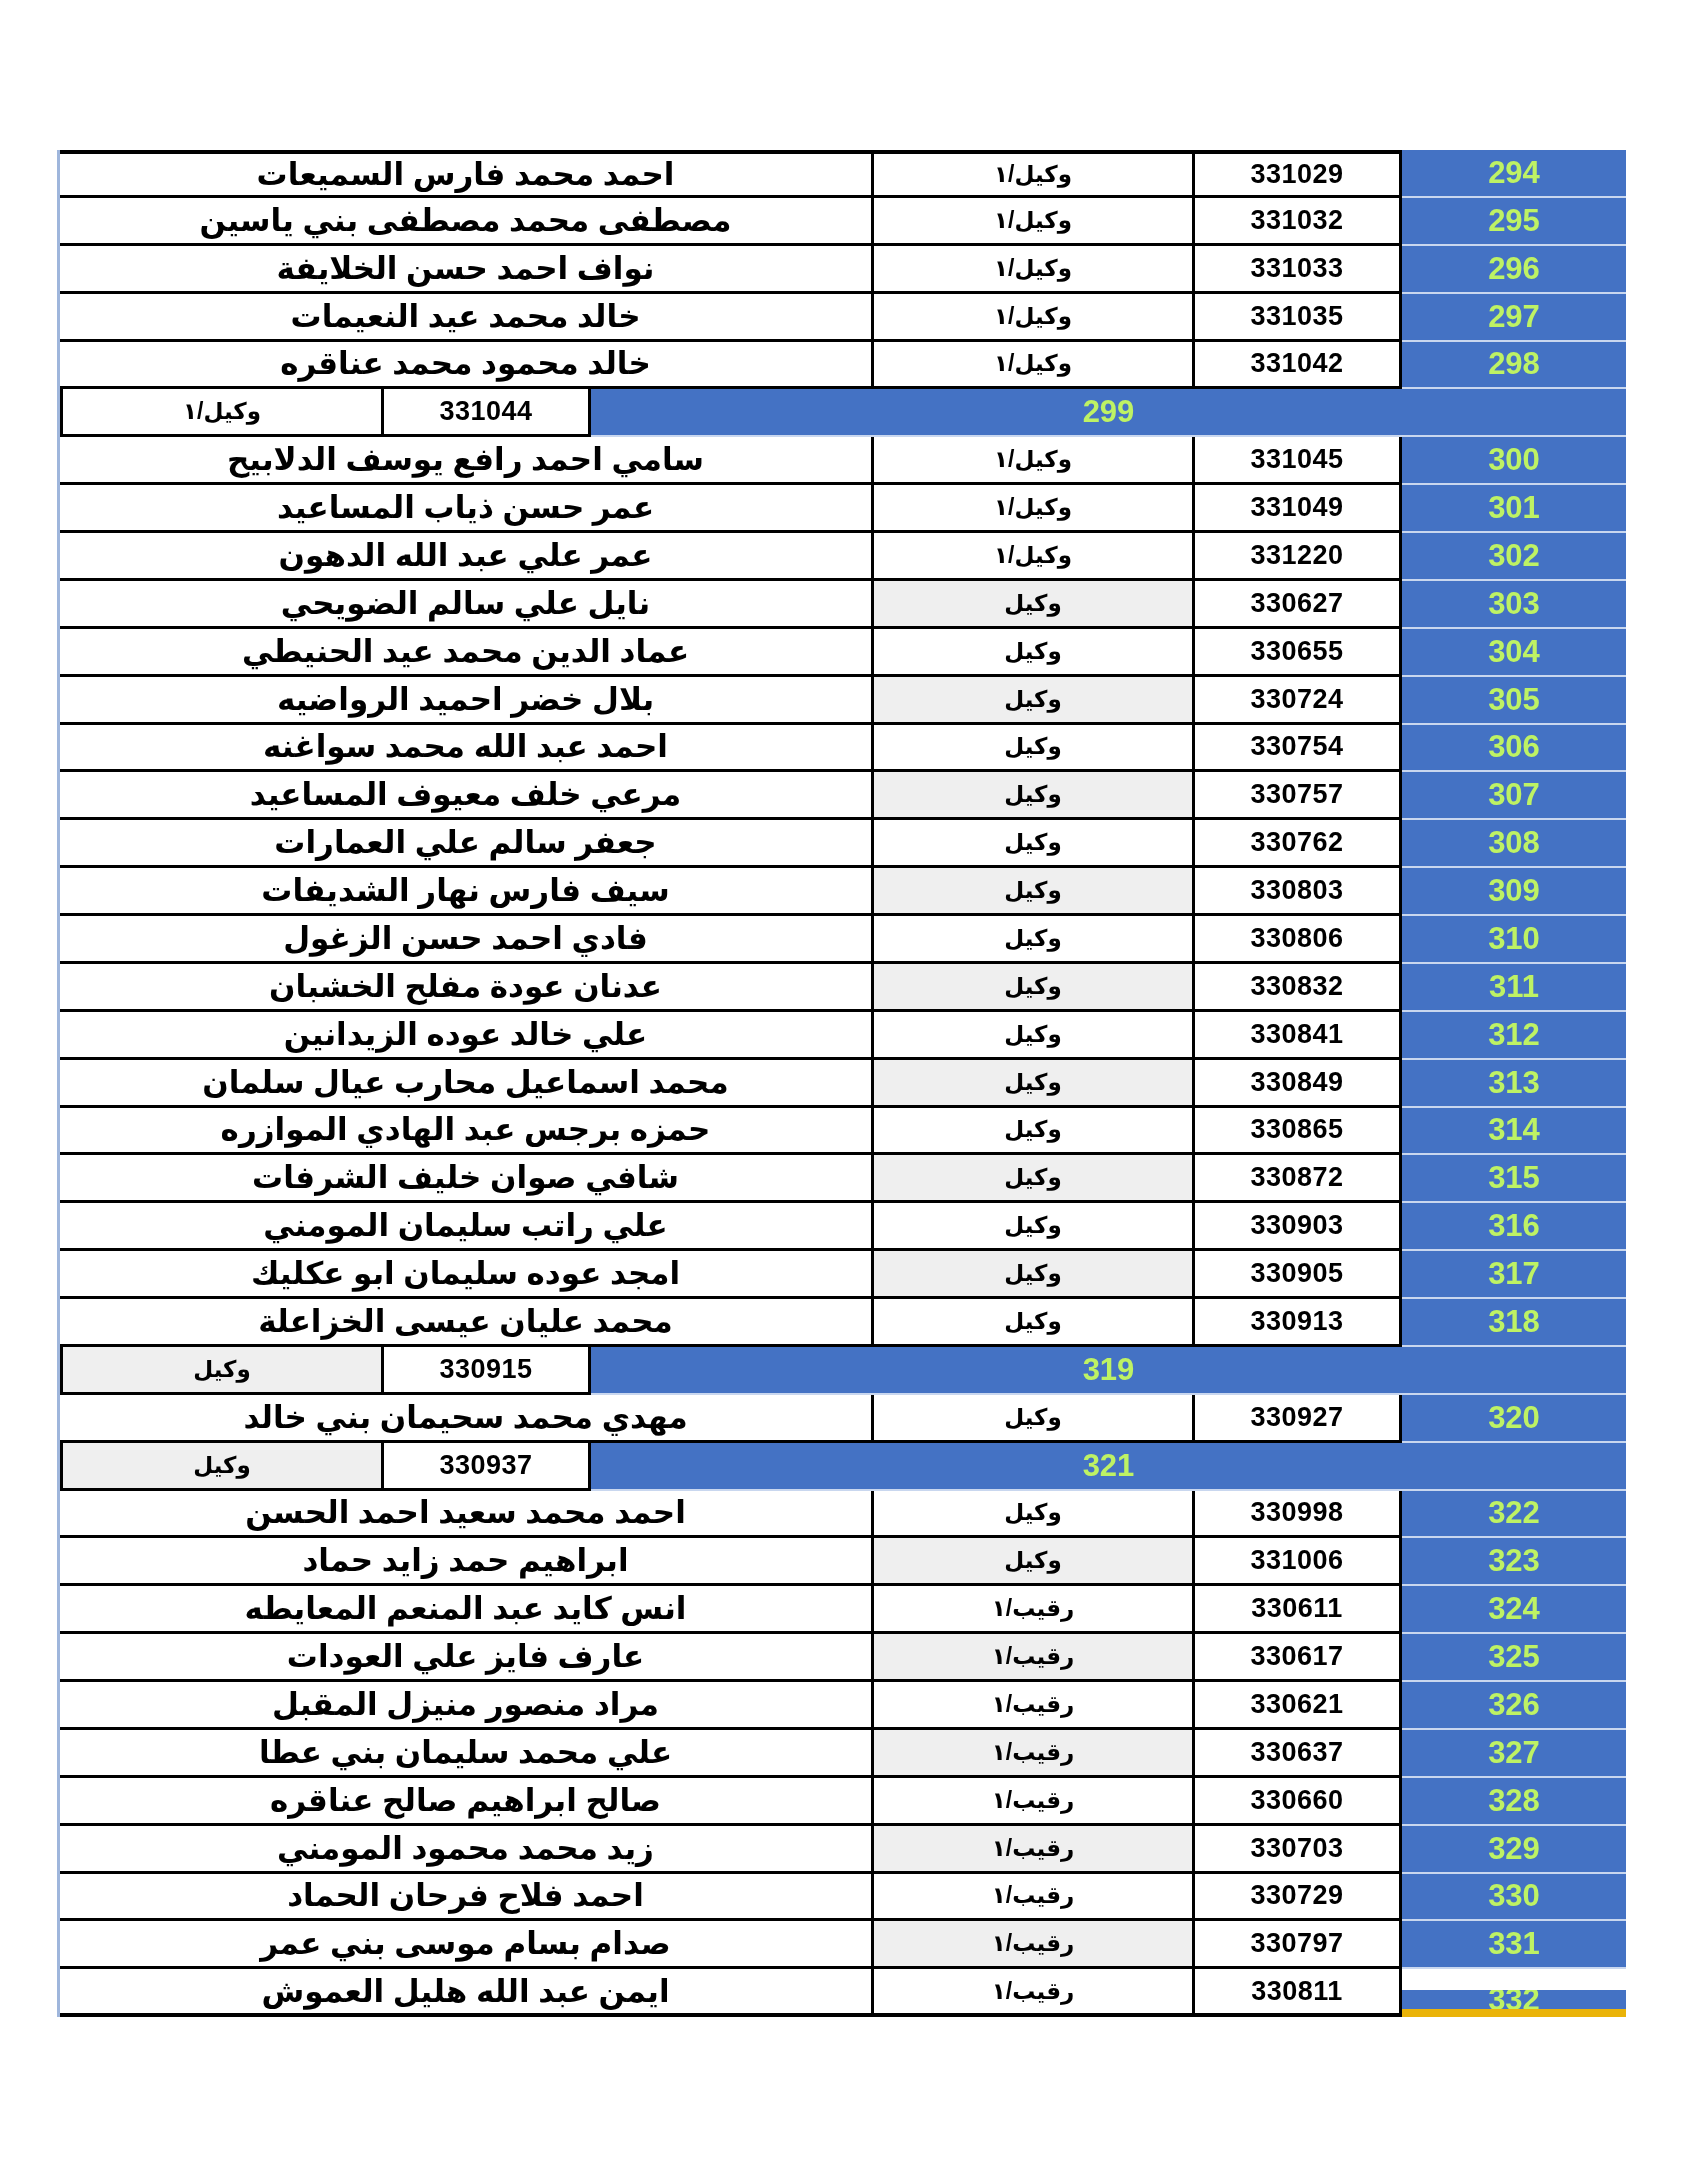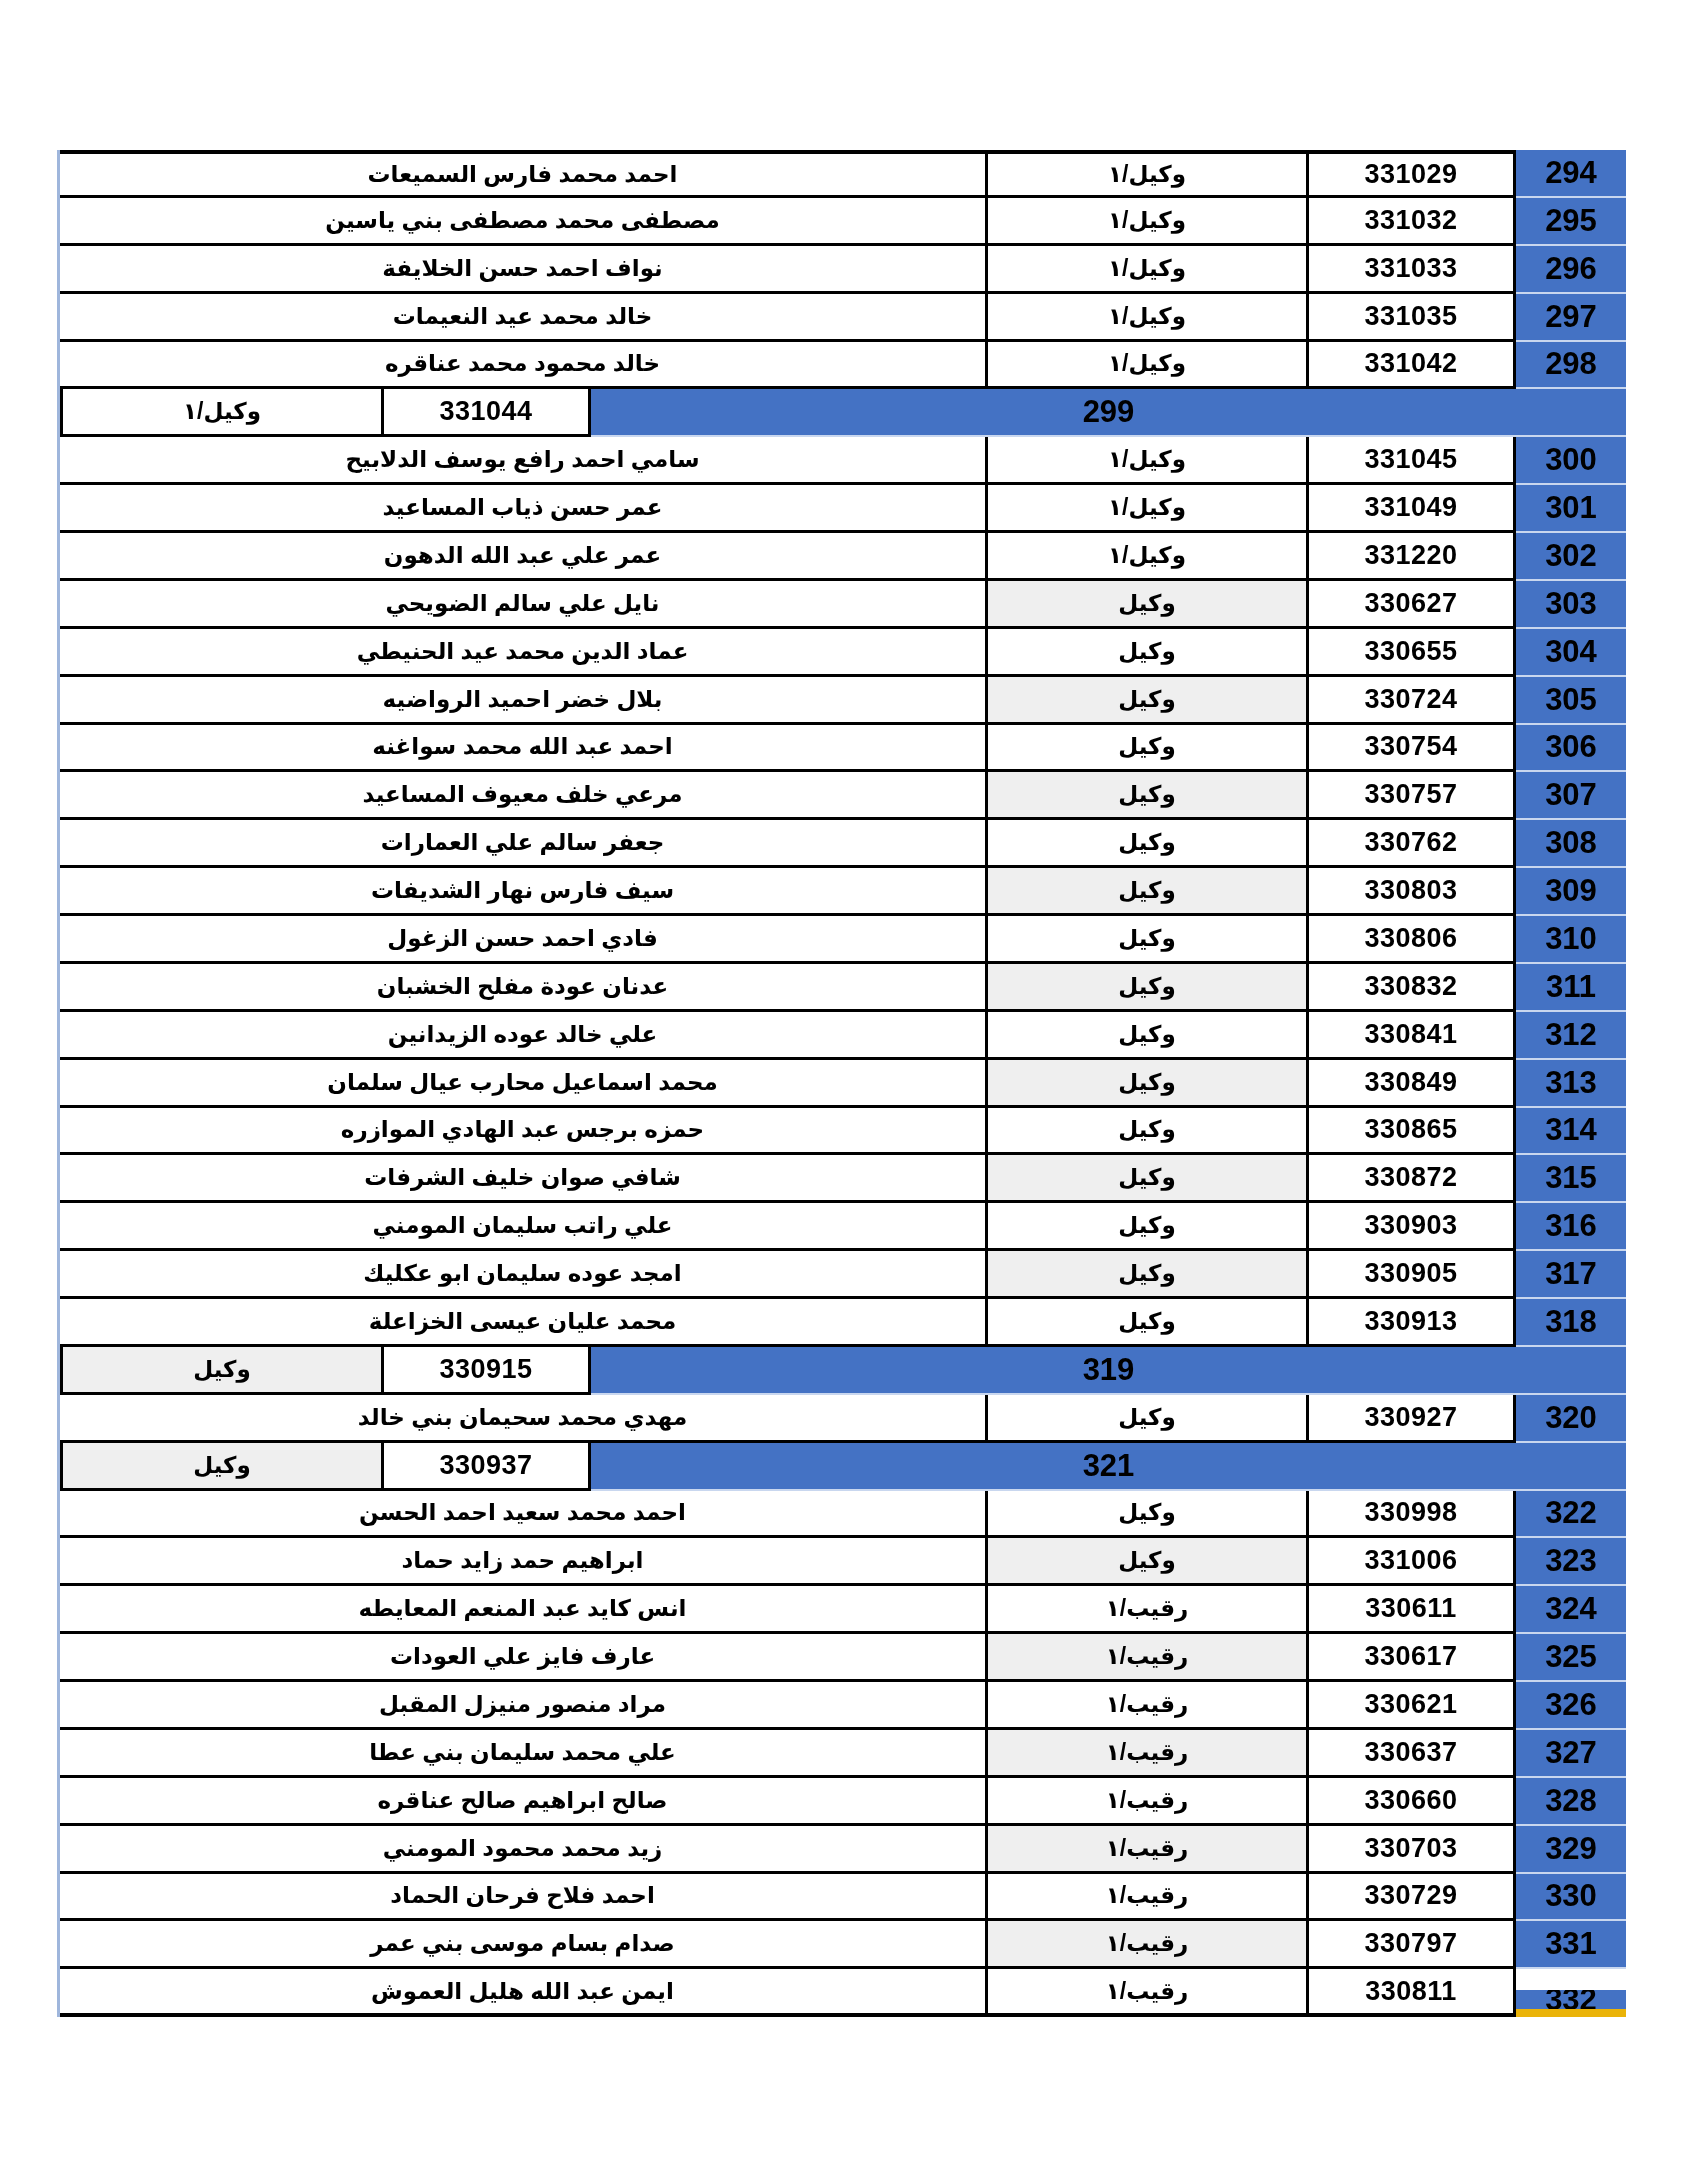--- a/index.html
+++ b/index.html
@@ -19,24 +19,24 @@
     box-sizing:border-box;
   }
   .row{flex:1 1 0;display:flex;min-height:0;}
   .cell{
     display:flex;align-items:center;justify-content:center;
     box-sizing:border-box;
     font-weight:bold;color:#000;
     white-space:nowrap;overflow:hidden;
   }
   .c-name{
-    width:925px;
+    width:811px;
     border-bottom:3px solid #000;
     direction:rtl;
-    font-size:23px;
+    font-size:31px;
   }
   .c-rank{
     width:321px;
     border-left:3px solid #000;
     border-bottom:3px solid #000;
     direction:rtl;
     font-size:23px;
     background:#ffffff;
   }
   .c-rank.shaded{background:#EFEFEF;}
@@ -46,21 +46,21 @@
     border-right:3px solid #000;
     border-bottom:3px solid #000;
     font-size:27px;
     letter-spacing:0.5px;
     text-align:right;
   }
   .c-no{
     flex:1;
     background:#4472C4;
     border-bottom:2px solid #C9D7EF;
-    color:#000000;
+    color:#bef264;
     font-size:31px;
   }
   .row:first-child .c-name,
   .row:first-child .c-rank,
   .row:first-child .c-id{border-top:4px solid #000;}
   .row:last-child .c-name,
   .row:last-child .c-rank,
   .row:last-child .c-id{border-bottom:4px solid #000;}
   .row:last-child .c-no{border-bottom:8px solid #eab308;margin-top:21px;}
 </style>

